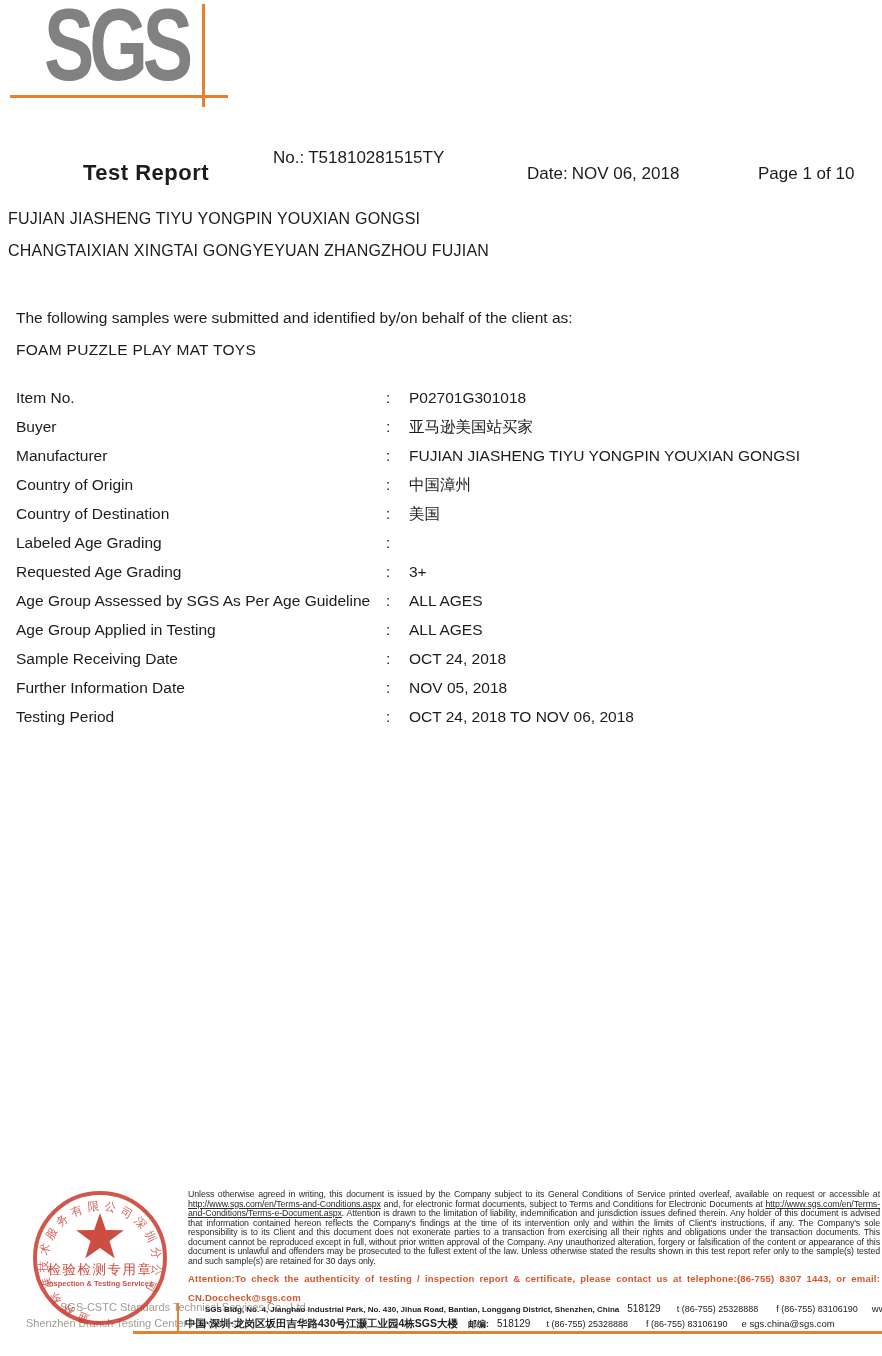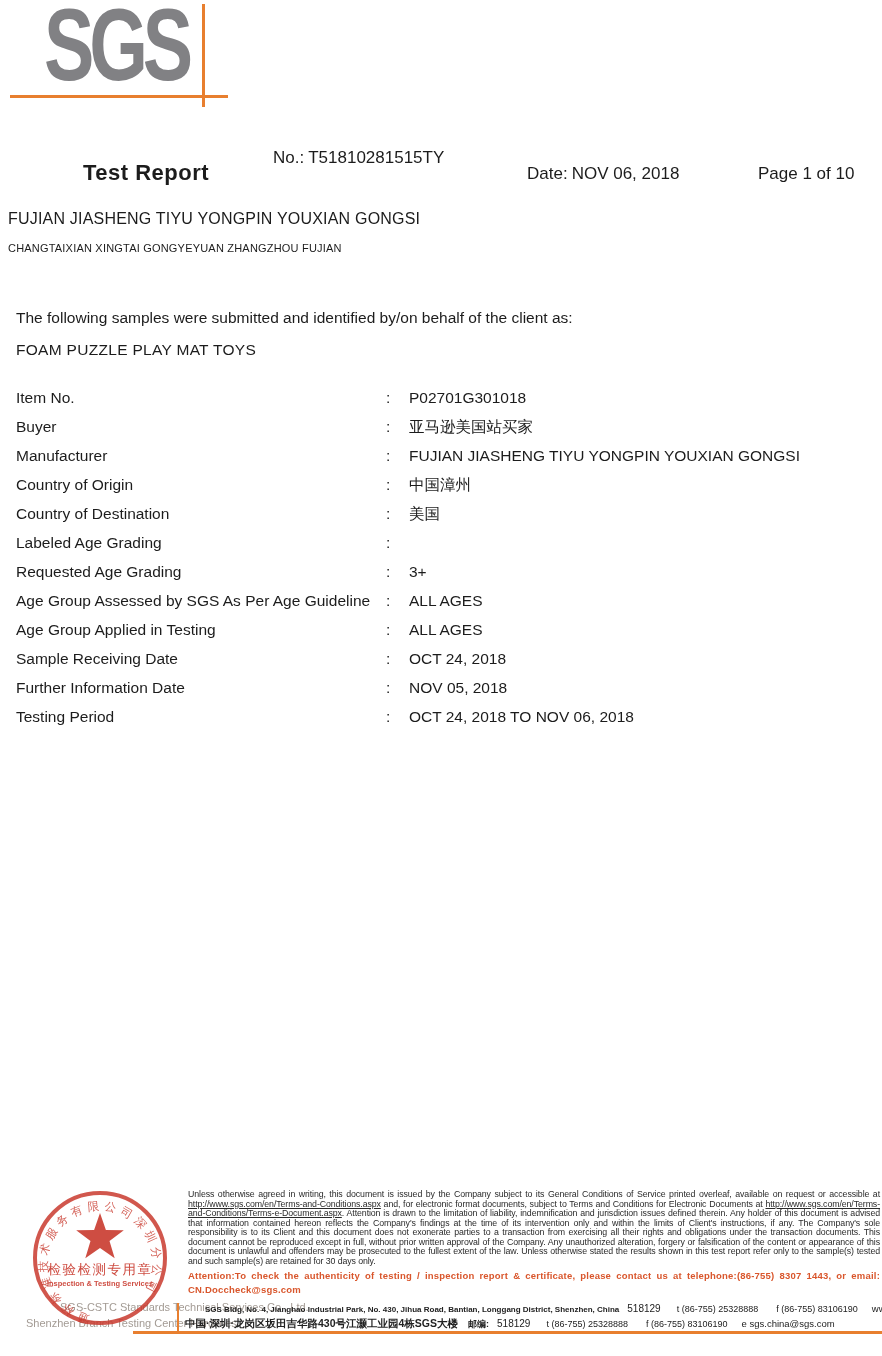--- a/index.html
+++ b/index.html
@@ -23,41 +23,41 @@
   .logo-hline{position:absolute;left:10px;top:95px;width:218px;height:2.5px;background:var(--brand_orange,#e87f2f);}
   .logo-vline{position:absolute;left:202px;top:4px;width:2.5px;height:103px;background:var(--brand_orange,#e87f2f);}
   
   .hdr-title{position:absolute;left:83px;top:160px;font-size:22px;font-weight:bold;letter-spacing:0.5px;}
   .hdr-no{position:absolute;left:265px;top:148px;font-size:17px;margin-left:8px;}
   .hdr-date{position:absolute;left:527px;top:164px;font-size:17px;}
   .hdr-page{position:absolute;left:758px;top:164px;font-size:17px;}
   .hdr-no span,.hdr-date span{margin-right:4px;}
   
   .client1{position:absolute;left:8px;top:210px;font-size:16px;letter-spacing:0.2px;}
-  .client2{position:absolute;left:8px;top:242px;font-size:11px;letter-spacing:0.2px;}
+  .client2{position:absolute;left:8px;top:242px;font-size:16px;letter-spacing:0.2px;}
   .intro1{position:absolute;left:16px;top:309px;font-size:15.5px;}
   .intro2{position:absolute;left:16px;top:341px;font-size:15.5px;letter-spacing:0.3px;}
   
   .details{position:absolute;left:16px;top:383px;width:846px;font-size:15.5px;line-height:29px;}
   .drow{display:flex;align-items:flex-start;}
   .dlbl{width:356px;flex:0 0 356px;}
   .dcolon{width:37px;flex:0 0 37px;text-align:left;padding-left:14px;box-sizing:border-box;}
   .dval{width:400px;flex:0 0 400px;}
   
   .f-company1{position:absolute;left:18px;top:1301px;font-size:11px;color:#a39b94;margin-left:42px;}
   .f-company2{position:absolute;left:26px;top:1317px;font-size:11px;color:#a39b94;}
   .stamp{position:absolute;left:25px;top:1188px;z-index:5;}
   .f-right{position:absolute;left:188px;top:1190px;width:692px;}
   .disclaimer{
     font-size:8.8px;line-height:9.5px;text-align:justify;font-weight:normal;
     color:#2a2a2a;letter-spacing:-0.1px;margin:0;
   }
   .disclaimer .url{text-decoration:underline;}
   .attention{
-    font-size:9.5px;line-height:14px;font-weight:bold;color:var(--attention_red,#d9562c);
+    font-size:9.5px;line-height:19px;font-weight:bold;color:var(--attention_red,#d9562c);
     margin:3px 0 0 0;text-align:justify;letter-spacing:0.2px;
   }
   .addr-block{
     position:absolute;left:177px;top:1303px;width:703px;
     border-left:2.5px solid var(--brand_orange,#e87f2f);padding-left:6px;box-sizing:border-box;
   }
   .addr-row{display:flex;align-items:baseline;white-space:nowrap;height:14px;color:#222;}
   .a-addr{font-size:8px;font-weight:bold;padding-left:20px;}
   .a-addr-cn{font-size:10.5px;font-weight:bold;}
   .a-plbl{font-size:9px;font-weight:bold;margin-left:10px;}

